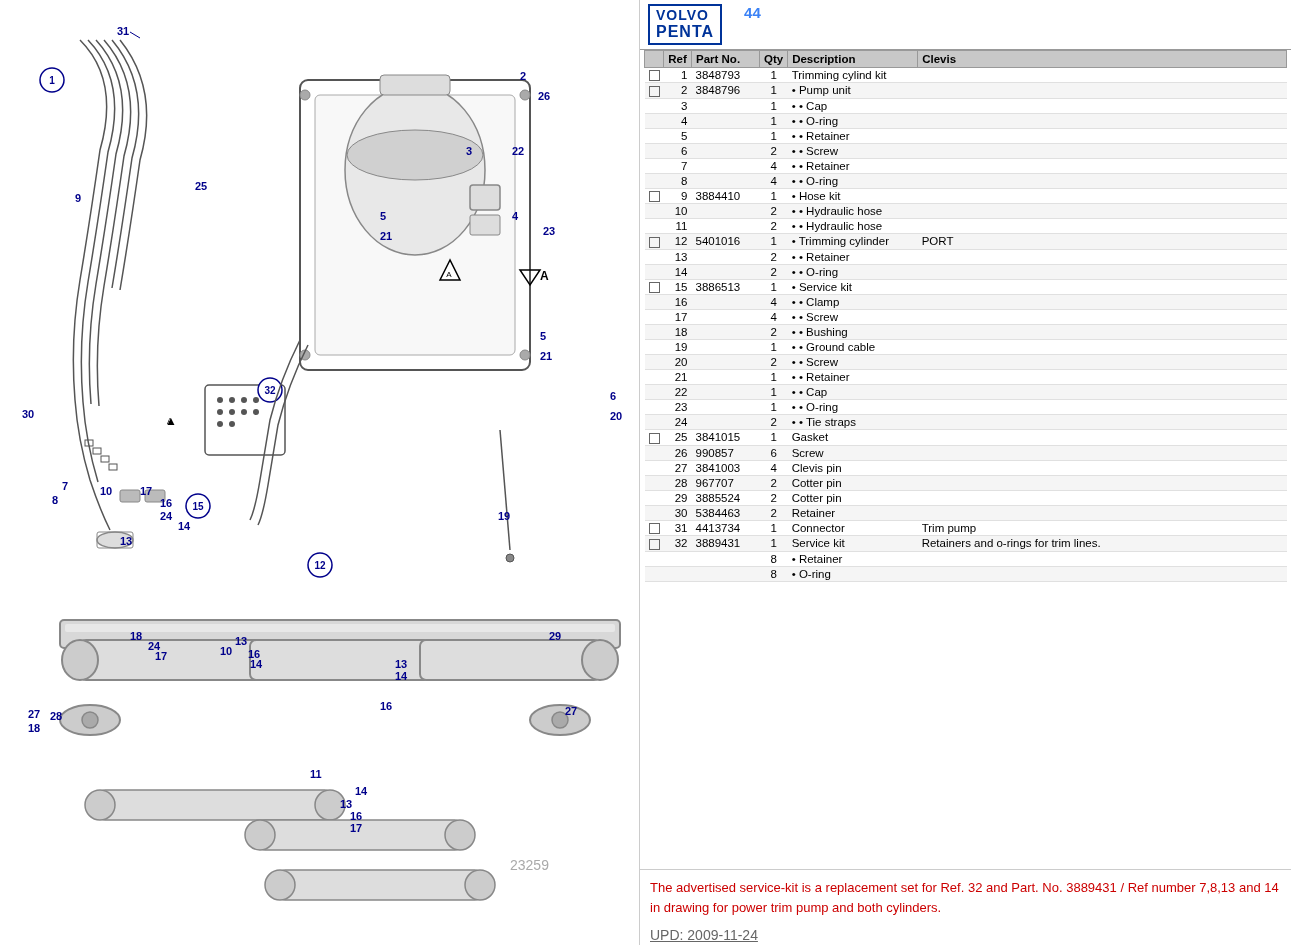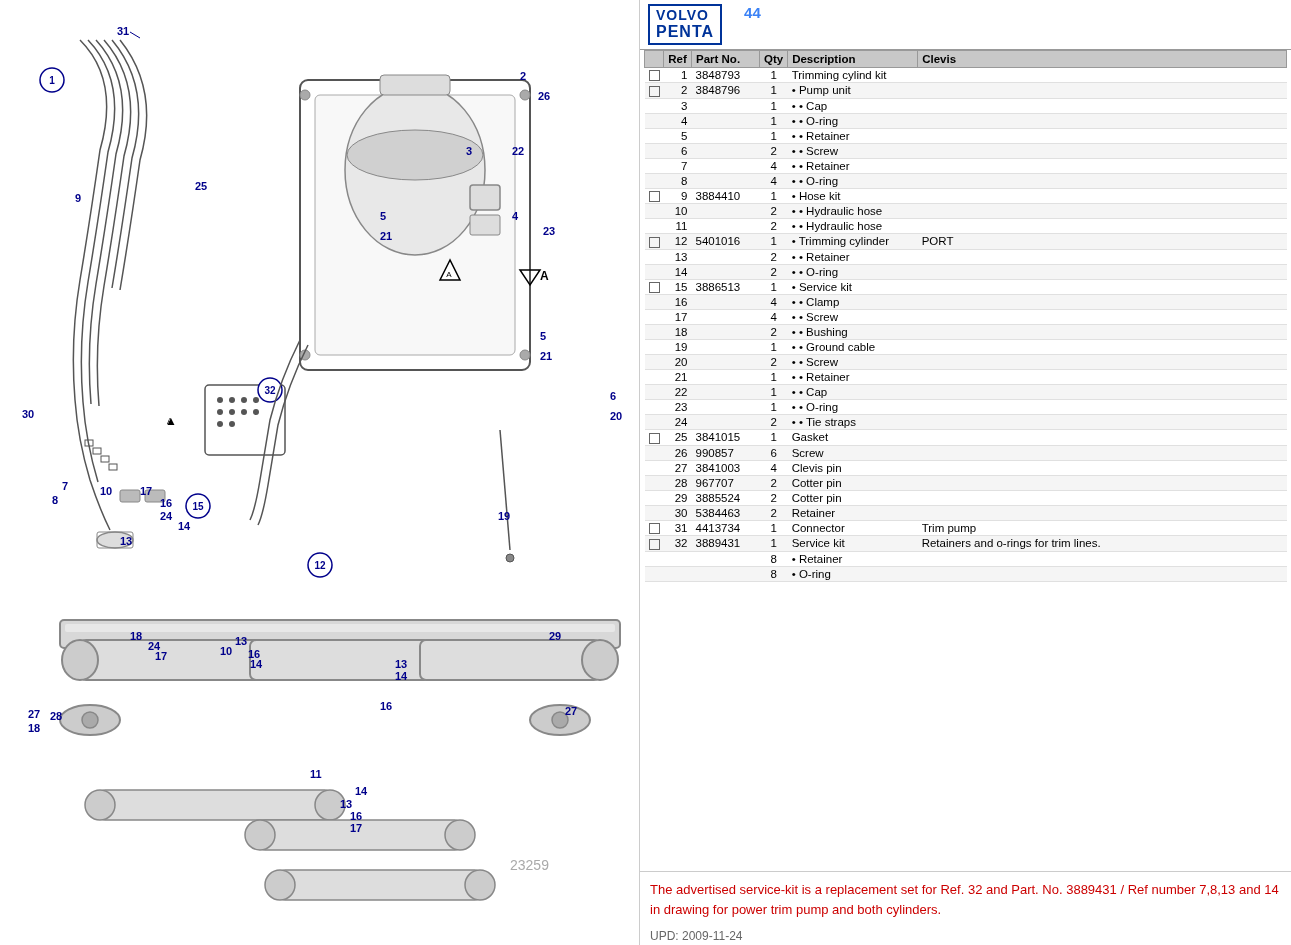--- a/index.html
+++ b/index.html
@@ -136,23 +136,24 @@
     
     #footer-note {
       padding: 8px 10px;
       border-top: 1px solid #ccc;
       font-size: 13px;
       color: #cc0000;
       line-height: 1.5;
     }
 
     #footer-url {
-      font-size: 12px;
+      font-size: 14px;
       color: #666;
       padding: 2px 10px 2px;
+      text-decoration: underline;
     }
   </style>
 </head>
 <body>
 
 <div id="diagram-area">
   <svg width="640" height="945" viewBox="0 0 640 945" xmlns="http://www.w3.org/2000/svg" style="position:absolute;top:0;left:0;">
 
     <rect width="640" height="945" fill="white"></rect>
 

